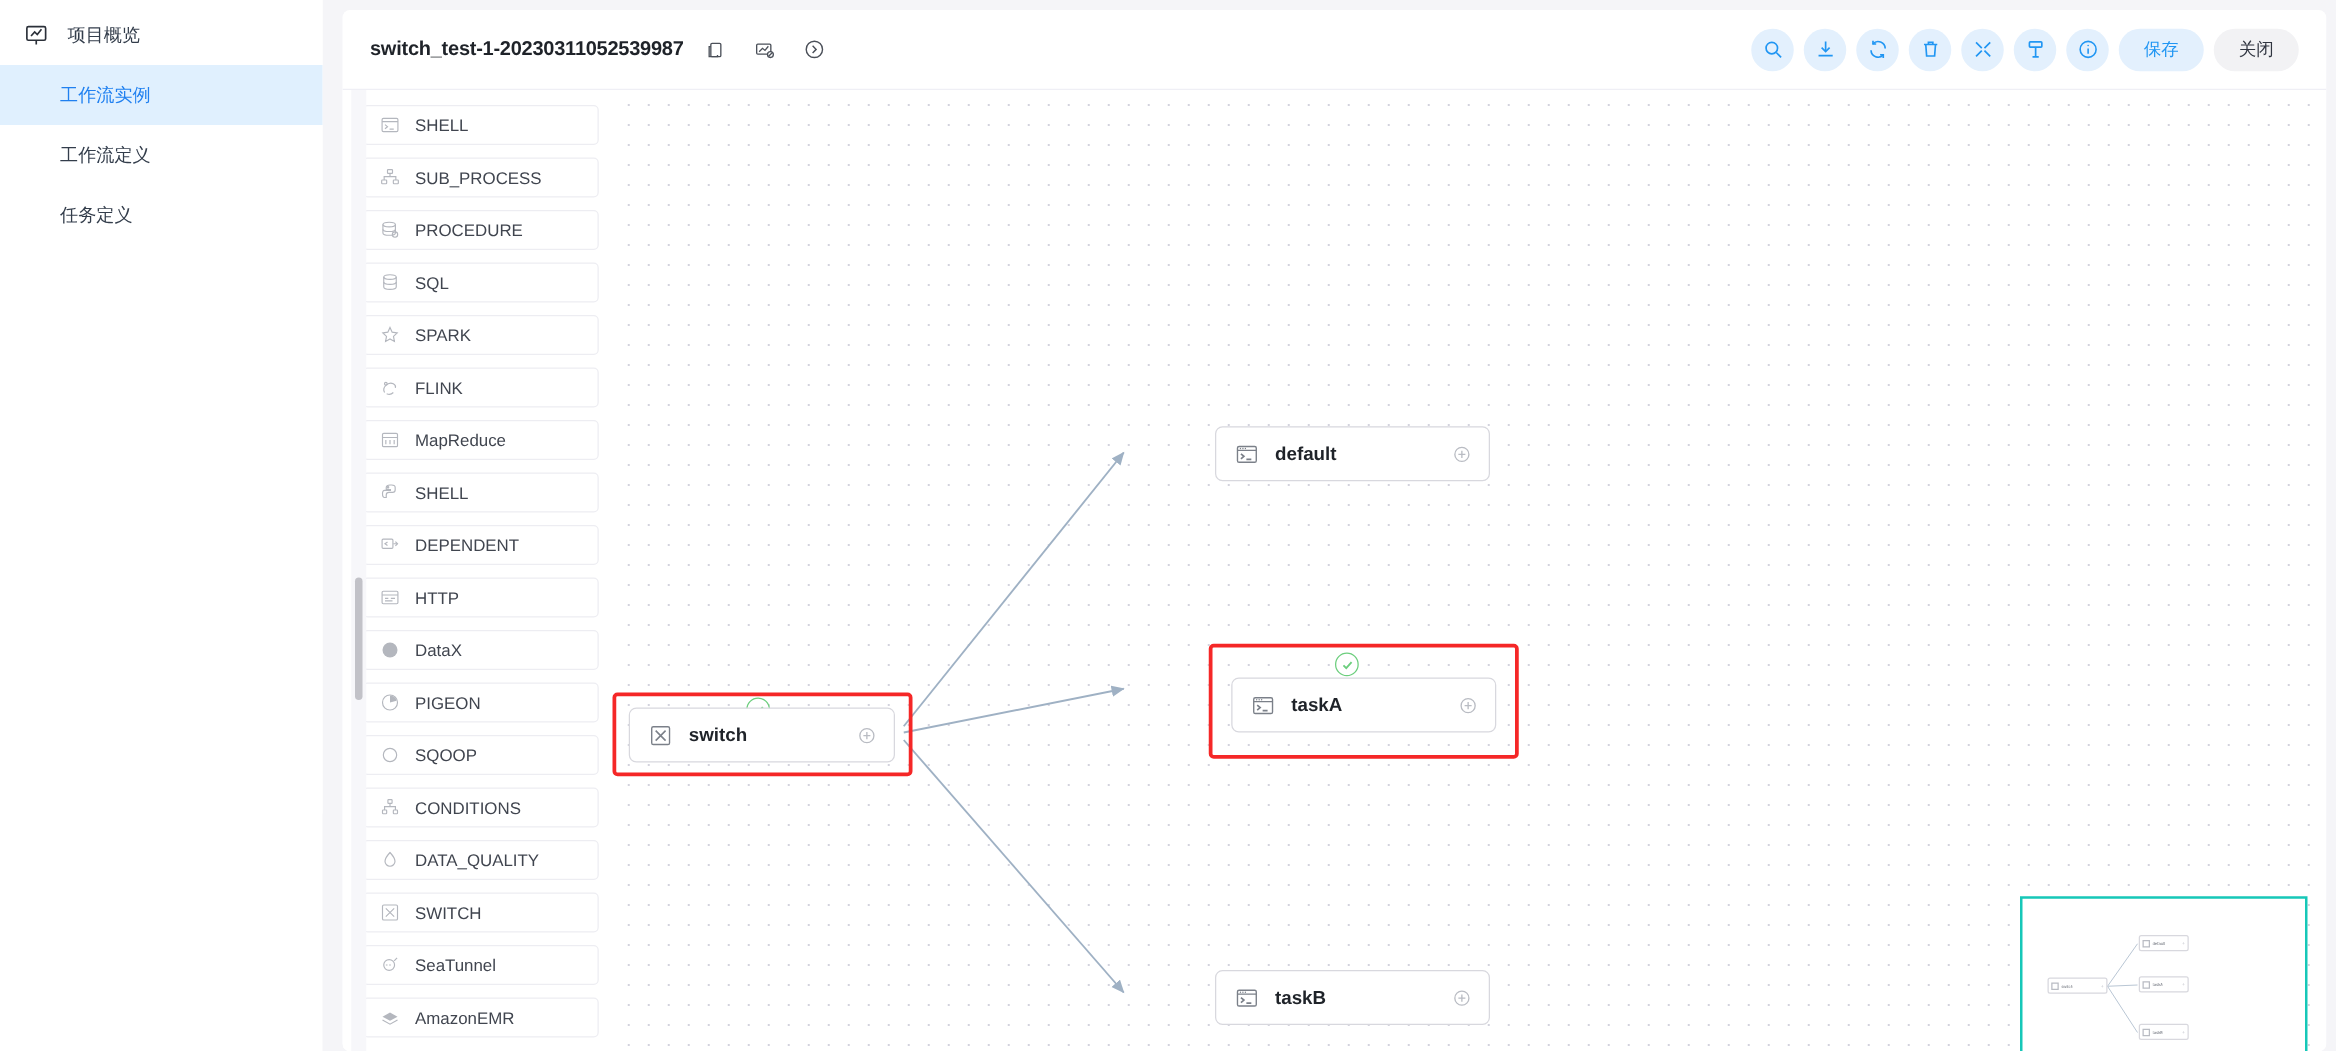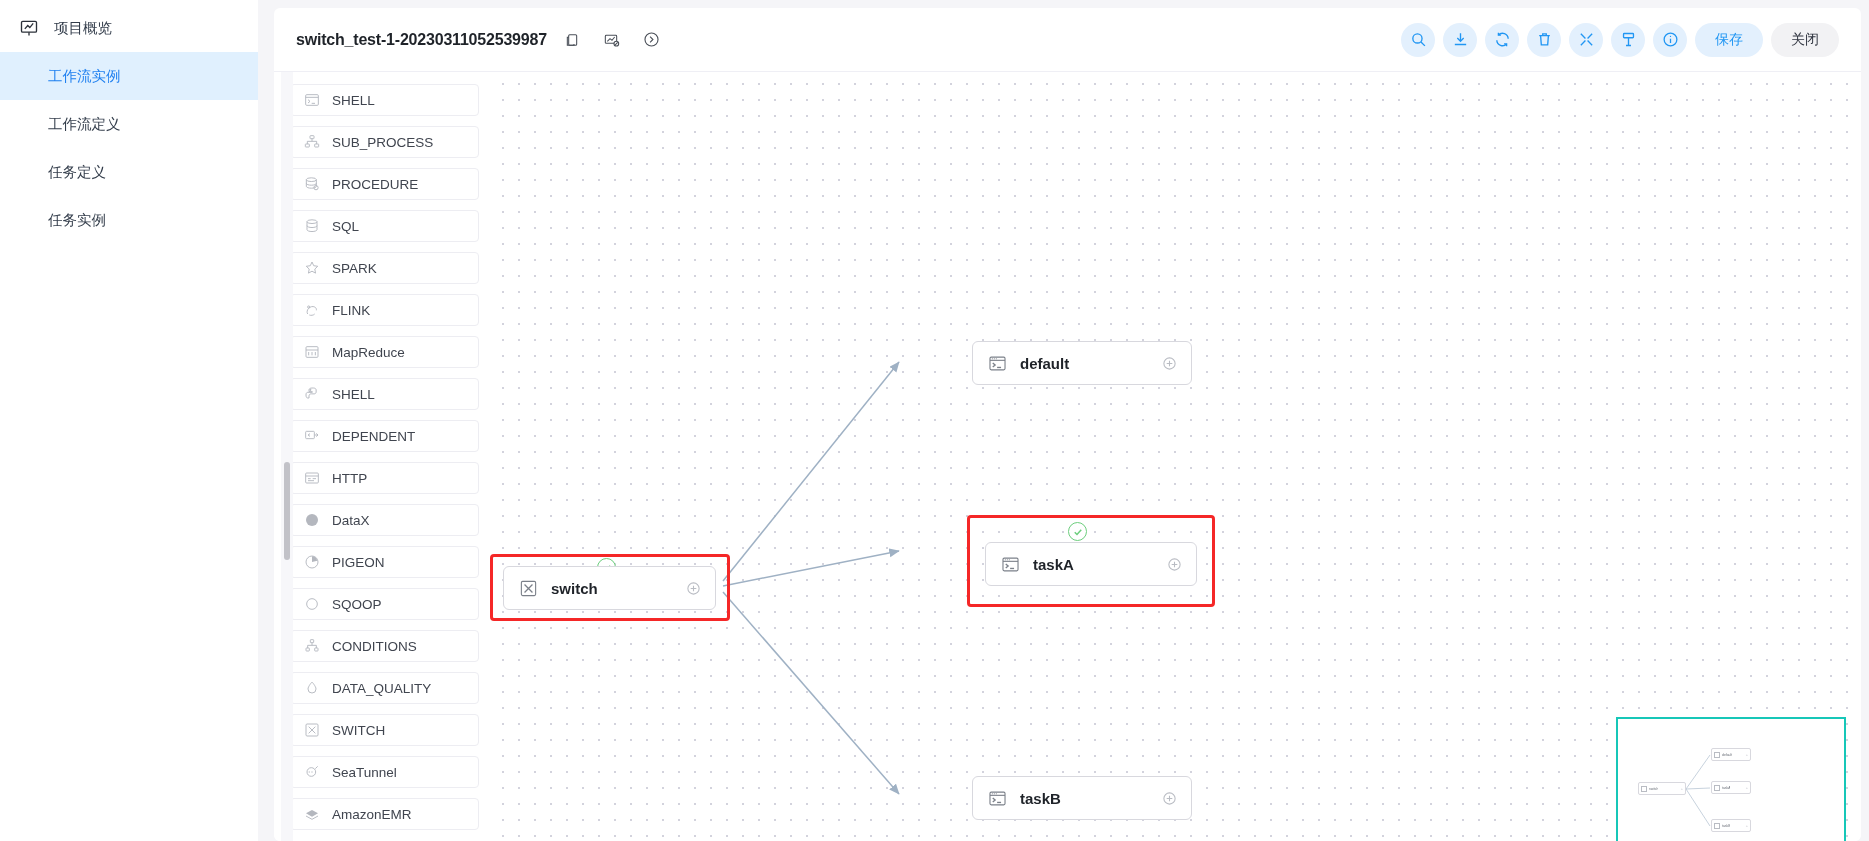--- a/index.html
+++ b/index.html
@@ -158,23 +158,20 @@
     <div class="nav-sub selected">
       <span class="nav-label">工作流实例</span>
     </div>
     <div class="nav-sub">
       <span class="nav-label">工作流定义</span>
     </div>
 
 
     <div class="nav-sub">
       <span class="nav-label">任务定义</span>
-    </div>
-    <div class="nav-sub">
-      <span class="nav-label">任务实例</span>
     </div>
   </div>
 
   <div class="main">
     <div class="card">
 
       <div class="hdr">
         <div class="hdr-title">switch_test-1-20230311052539987</div>
 
         <div class="hdr-icon">

